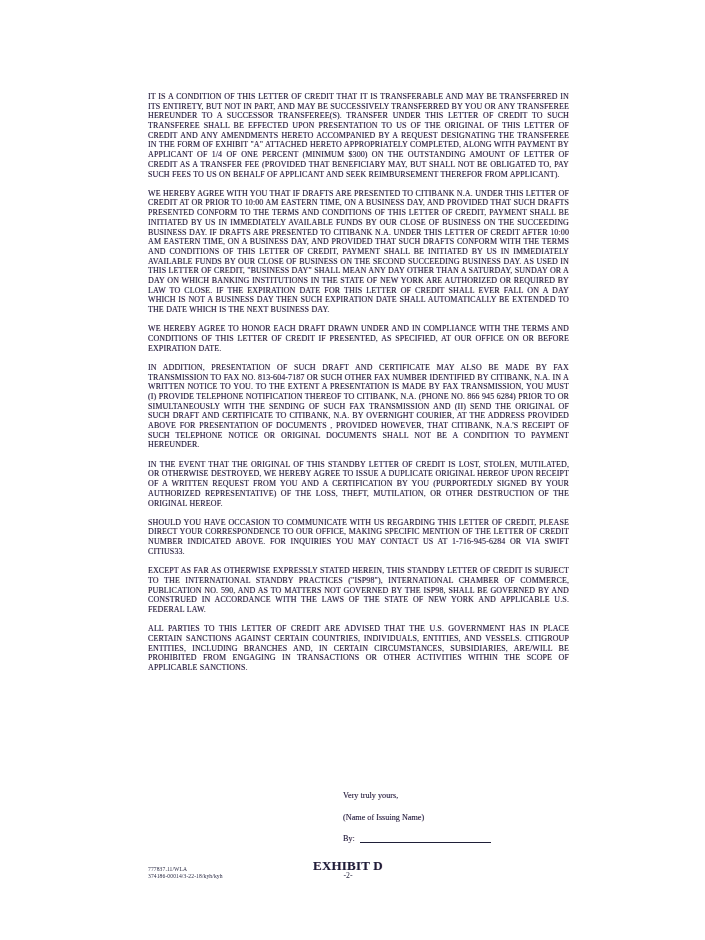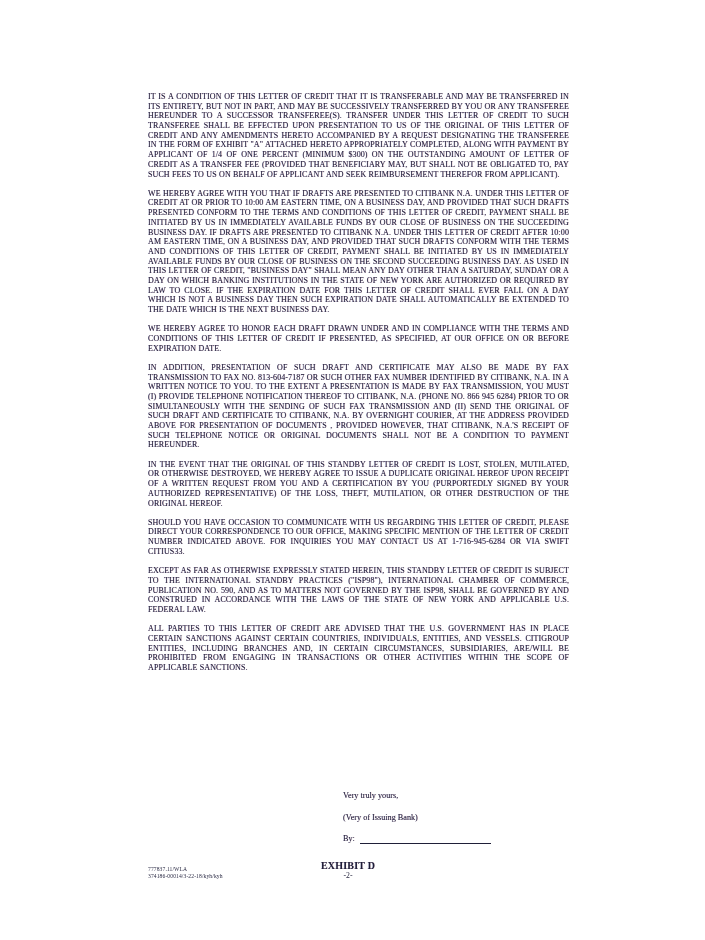--- a/index.html
+++ b/index.html
@@ -33,21 +33,21 @@
   }
   .signature {
     position: absolute;
     left: 343px; top: 791px;
     font-size: 8.2px;
     line-height: 9.7px;
     color: #1f1f38;
     text-shadow: 0.35px 0 0 rgba(150,40,60,0.25), -0.35px 0 0 rgba(40,50,160,0.25);
   }
   .signature .sig-line { margin-bottom: 11.8px; }
-  .by-row { display: flex; align-items: flex-end; }
+  .by-row { display: flex; }
   .sig-rule {
     display: inline-block;
     width: 131px; height: 9px;
     border-bottom: 1.1px solid #1f1f38;
     margin-left: 5px;
   }
   .footer-docket {
     position: absolute;
     left: 148px; top: 866px;
     font-size: 5.6px;
@@ -55,21 +55,21 @@
     letter-spacing: 0.1px;
     color: #2a2a44;
   }
   .footer-center {
     position: absolute;
     left: 148px; top: 861px; width: 400px;
     text-align: center;
     color: #1f1f38;
   }
   .exhibit-label {
-    font-size: 10px;
+    font-size: 13px;
     font-weight: bold;
     line-height: 9.5px;
     letter-spacing: 0.2px;
     text-shadow: 0.35px 0 0 rgba(150,40,60,0.25), -0.35px 0 0 rgba(40,50,160,0.25);
   }
   .page-number {
     font-size: 7.8px;
     line-height: 9px;
   }
 </style>
@@ -84,21 +84,21 @@
     <p>WE HEREBY AGREE TO HONOR EACH DRAFT DRAWN UNDER AND IN COMPLIANCE WITH THE TERMS AND CONDITIONS OF THIS LETTER OF CREDIT IF PRESENTED, AS SPECIFIED, AT OUR OFFICE ON OR BEFORE EXPIRATION DATE.</p>
     <p>IN ADDITION, PRESENTATION OF SUCH DRAFT AND CERTIFICATE MAY ALSO BE MADE BY FAX TRANSMISSION TO FAX NO. 813-604-7187 OR SUCH OTHER FAX NUMBER IDENTIFIED BY CITIBANK, N.A. IN A WRITTEN NOTICE TO YOU. TO THE EXTENT A PRESENTATION IS MADE BY FAX TRANSMISSION, YOU MUST (I) PROVIDE TELEPHONE NOTIFICATION THEREOF TO CITIBANK, N.A. (PHONE NO. 866 945 6284) PRIOR TO OR SIMULTANEOUSLY WITH THE SENDING OF SUCH FAX TRANSMISSION AND (II) SEND THE ORIGINAL OF SUCH DRAFT AND CERTIFICATE TO CITIBANK, N.A. BY OVERNIGHT COURIER, AT THE ADDRESS PROVIDED ABOVE FOR PRESENTATION OF DOCUMENTS , PROVIDED HOWEVER, THAT CITIBANK, N.A.'S RECEIPT OF SUCH TELEPHONE NOTICE OR ORIGINAL DOCUMENTS SHALL NOT BE A CONDITION TO PAYMENT HEREUNDER.</p>
     <p>IN THE EVENT THAT THE ORIGINAL OF THIS STANDBY LETTER OF CREDIT IS LOST, STOLEN, MUTILATED, OR OTHERWISE DESTROYED, WE HEREBY AGREE TO ISSUE A DUPLICATE ORIGINAL HEREOF UPON RECEIPT OF A WRITTEN REQUEST FROM YOU AND A CERTIFICATION BY YOU (PURPORTEDLY SIGNED BY YOUR AUTHORIZED REPRESENTATIVE) OF THE LOSS, THEFT, MUTILATION, OR OTHER DESTRUCTION OF THE ORIGINAL HEREOF.</p>
     <p>SHOULD YOU HAVE OCCASION TO COMMUNICATE WITH US REGARDING THIS LETTER OF CREDIT, PLEASE DIRECT YOUR CORRESPONDENCE TO OUR OFFICE, MAKING SPECIFIC MENTION OF THE LETTER OF CREDIT NUMBER INDICATED ABOVE. FOR INQUIRIES YOU MAY CONTACT US AT 1-716-945-6284 OR VIA SWIFT CITIUS33.</p>
     <p>EXCEPT AS FAR AS OTHERWISE EXPRESSLY STATED HEREIN, THIS STANDBY LETTER OF CREDIT IS SUBJECT TO THE INTERNATIONAL STANDBY PRACTICES ("ISP98"), INTERNATIONAL CHAMBER OF COMMERCE, PUBLICATION NO. 590, AND AS TO MATTERS NOT GOVERNED BY THE ISP98, SHALL BE GOVERNED BY AND CONSTRUED IN ACCORDANCE WITH THE LAWS OF THE STATE OF NEW YORK AND APPLICABLE U.S. FEDERAL LAW.</p>
     <p>ALL PARTIES TO THIS LETTER OF CREDIT ARE ADVISED THAT THE U.S. GOVERNMENT HAS IN PLACE CERTAIN SANCTIONS AGAINST CERTAIN COUNTRIES, INDIVIDUALS, ENTITIES, AND VESSELS.  CITIGROUP ENTITIES, INCLUDING BRANCHES AND, IN CERTAIN CIRCUMSTANCES, SUBSIDIARIES, ARE/WILL BE PROHIBITED FROM ENGAGING IN TRANSACTIONS OR OTHER ACTIVITIES WITHIN THE SCOPE OF APPLICABLE SANCTIONS.</p>
   </div>
 
   <div class="signature">
     <div class="sig-line">Very truly yours,</div>
-    <div class="sig-line">(Very of Issuing Bank)</div>
+    <div class="sig-line">(Name of Issuing Name)</div>
     <div class="by-row">
       <span>By:</span>
       <span class="sig-rule"></span>
     </div>
   </div>
 
   <div class="footer-docket">
     <div>777837.11/WLA</div>
     <div>374186-00014/3-22-18/kyh/kyh</div>
   </div>

